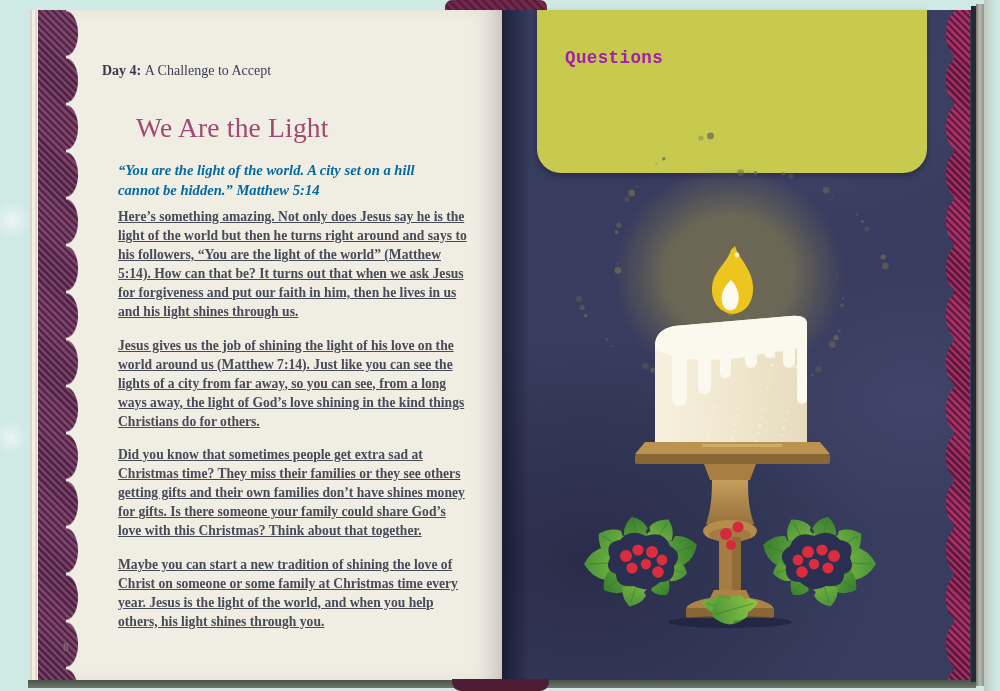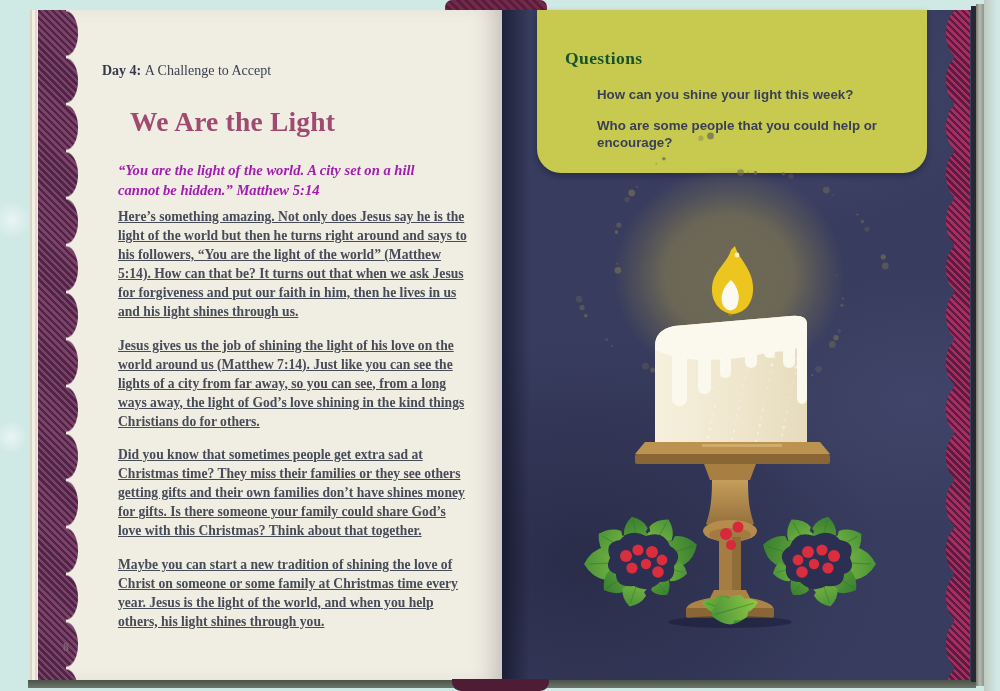--- a/index.html
+++ b/index.html
@@ -29,24 +29,24 @@
               background:repeating-linear-gradient(90deg,#d9d4c7 0 2px,#f3efe5 2px 5px,#e0dacd 5px 7px,#efeadf 7px 10px);}
   .band{position:absolute;top:0;height:100%;}
   .band-left{left:8px;width:41px;
     background:repeating-linear-gradient(45deg,#7c4268 0 2.5px,#4e2547 2.5px 5px);
     -webkit-mask-image:linear-gradient(#000,#000),radial-gradient(13px 24px at 0px 50%,#000 0 11.5px,transparent 12.5px);
     -webkit-mask-size:28px 100%,14px 47px;-webkit-mask-position:0 0,28px 0;-webkit-mask-repeat:no-repeat,repeat-y;
     mask-image:linear-gradient(#000,#000),radial-gradient(13px 24px at 0px 50%,#000 0 11.5px,transparent 12.5px);
     mask-size:28px 100%,14px 47px;mask-position:0 0,28px 0;mask-repeat:no-repeat,repeat-y;}
   .kicker{position:absolute;left:72px;top:53px;font-size:14px;color:#3c4052;}
   .kicker b{color:#343849;}
-  .title{position:absolute;left:88px;top:85px;margin:12px;font-size:27.5px;line-height:30px;
-         font-weight:700;color:#a04a72;letter-spacing:.2px;text-align:right;}
+  .title{position:absolute;left:88px;top:85px;margin:18px;font-size:27.5px;line-height:30px;
+         font-weight:400;color:#a04a72;letter-spacing:.2px;text-align:right;}
   .verse{position:absolute;left:88px;top:151px;width:336px;margin:0;font-size:14.6px;line-height:19.5px;
-         font-style:italic;font-weight:600;color:#a21caf;}
+         font-style:italic;font-weight:600;color:#0369a1;}
   .paras{position:absolute;left:88px;top:197px;width:354px;font-size:13.6px;line-height:19px;
          font-weight:600;color:#474b57;}
   .paras p{margin:0 0 14.5px 0;text-decoration:underline;}
   .pagenum{position:absolute;left:33px;top:631px;font-size:11.5px;font-weight:700;color:#7d6873;}
 
   
   .page-right{position:absolute;left:502px;top:10px;width:470px;height:672px;background-color:#383c5e;
     background-image:
       radial-gradient(300px 200px at 65% 12%,rgba(92,98,142,.28),transparent 70%),
       radial-gradient(420px 320px at 18% 82%,rgba(18,20,40,.38),transparent 70%),
@@ -55,22 +55,22 @@
           background:linear-gradient(90deg,rgba(8,10,26,.55),rgba(8,10,26,0));}
   .band-right{right:2px;width:27px;
     background:repeating-linear-gradient(45deg,#a52e63 0 2.5px,#5e1b3d 2.5px 5px);
     -webkit-mask-image:linear-gradient(#000,#000),radial-gradient(12px 24px at 100% 50%,#000 0 10.5px,transparent 11.5px);
     -webkit-mask-size:16px 100%,14px 47px;-webkit-mask-position:11px 0,0 0;-webkit-mask-repeat:no-repeat,repeat-y;
     mask-image:linear-gradient(#000,#000),radial-gradient(12px 24px at 100% 50%,#000 0 10.5px,transparent 11.5px);
     mask-size:16px 100%,14px 47px;mask-position:11px 0,0 0;mask-repeat:no-repeat,repeat-y;}
 
   .qbox{position:absolute;left:35px;top:0;width:390px;height:163px;background:#c7ca4f;
         border-radius:0 0 24px 24px;box-shadow:0 3px 6px rgba(10,12,30,.35);}
-  .q-title{position:absolute;left:28px;top:38px;font-family:Liberation Serif, serif;
-           font-weight:700;font-size:17.5px;color:#14532d;letter-spacing:.4px;}
+  .q-title{position:absolute;left:28px;top:38px;font-family:Liberation Mono, monospace;
+           font-weight:700;font-size:17.5px;color:#a21caf;letter-spacing:.4px;}
   .q-list{position:absolute;left:60px;top:76px;width:310px;font-family:"Liberation Sans",sans-serif;
           font-size:13.3px;font-weight:700;color:#3a3e58;line-height:17.5px;}
   .q-item + .q-item{margin-top:13px;}
 
   .illust{position:absolute;left:0;top:0;width:470px;height:672px;}
 </style>
 </head>
 <body>
 
 <div class="scene">
@@ -97,24 +97,20 @@
     </div>
 
     <div class="pagenum">8</div>
   </div>
 
   <div class="page-right">
     <div class="gutter"></div>
 
     <div class="qbox">
       <div class="q-title">Questions</div>
-      <div class="q-list">
-        <div class="q-item">How can you shine your light this week?</div>
-        <div class="q-item">Who are some people that you could help or encourage?</div>
-      </div>
     </div>
 
     <svg id="illust" class="illust" viewBox="0 0 470 672" role="img" aria-label="Lit white candle on a gold candlestick surrounded by holly leaves and red berries">
       <defs>
         <radialGradient id="glowGrad">
           <stop offset="0%" stop-color="#6f6a55" stop-opacity=".98"></stop>
           <stop offset="55%" stop-color="#6f6a55" stop-opacity=".92"></stop>
           <stop offset="78%" stop-color="#6f6a55" stop-opacity=".42"></stop>
           <stop offset="100%" stop-color="#6f6a55" stop-opacity="0"></stop>
         </radialGradient>

